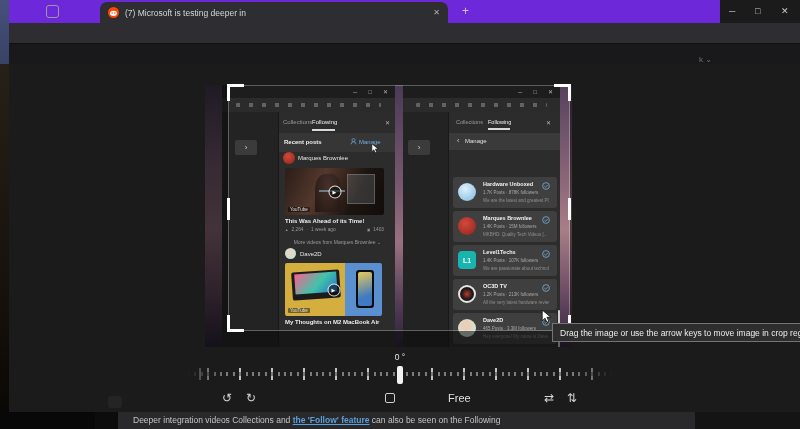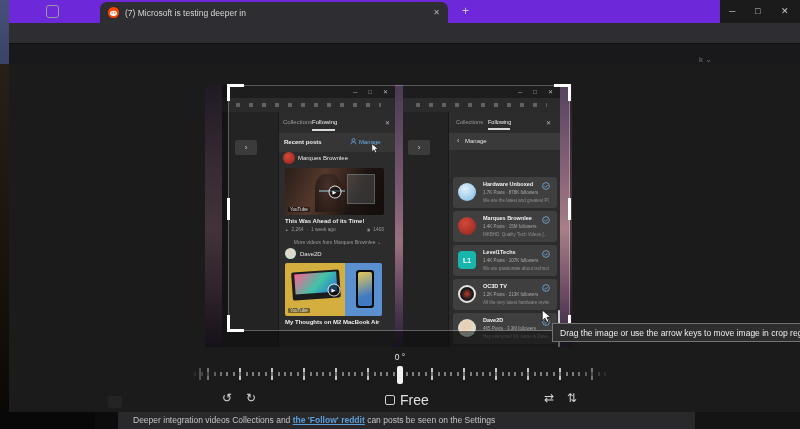--- a/index.html
+++ b/index.html
@@ -412,30 +412,30 @@
       <div class="ticks"></div>
       <div class="dots"></div>
       <div class="fade"></div>
       <div class="handle"></div>
     </div>
 
     <span class="abs ctl" style="left:222px;top:328px;">↺</span>
     <span class="abs ctl" style="left:246px;top:328px;">↻</span>
     <div class="abs flex" style="left:385px;top:328px;gap:5px;">
       <span class="freebox"></span>
-      <span style="font-size:14px;color:#e0e0e0;">Free</span>
+      <span style="font-size:11px;color:#e0e0e0;margin-left:48px;">Free</span>
     </div>
     <span class="abs ctl" style="left:544px;top:328px;">⇄</span>
     <span class="abs ctl" style="left:567px;top:328px;">⇅</span>
   </div>
 
   <div class="abs footer">
     <div class="fseg" style="left:0;width:95px;background:#080808;"></div>
     <div class="fseg" style="left:118px;width:577px;background:#29292c;">
-      <div class="ftext"><span>Deeper integration videos Collections and </span><span class="flink">the 'Follow' reddit</span><span> can posts be seen on the Settings</span></div>
+      <div class="ftext"><span>Deeper integration videos Collections and </span><span class="flink">the 'Follow' feature</span><span> can also be seen on the Following</span></div>
     </div>
     <div class="fseg" style="left:695px;width:105px;background:#141414;"></div>
   </div>
 
   <div class="abs sliver-top"></div>
   <div class="abs sliver-bottom"></div>
 
 </div>
 
 </body></html>

